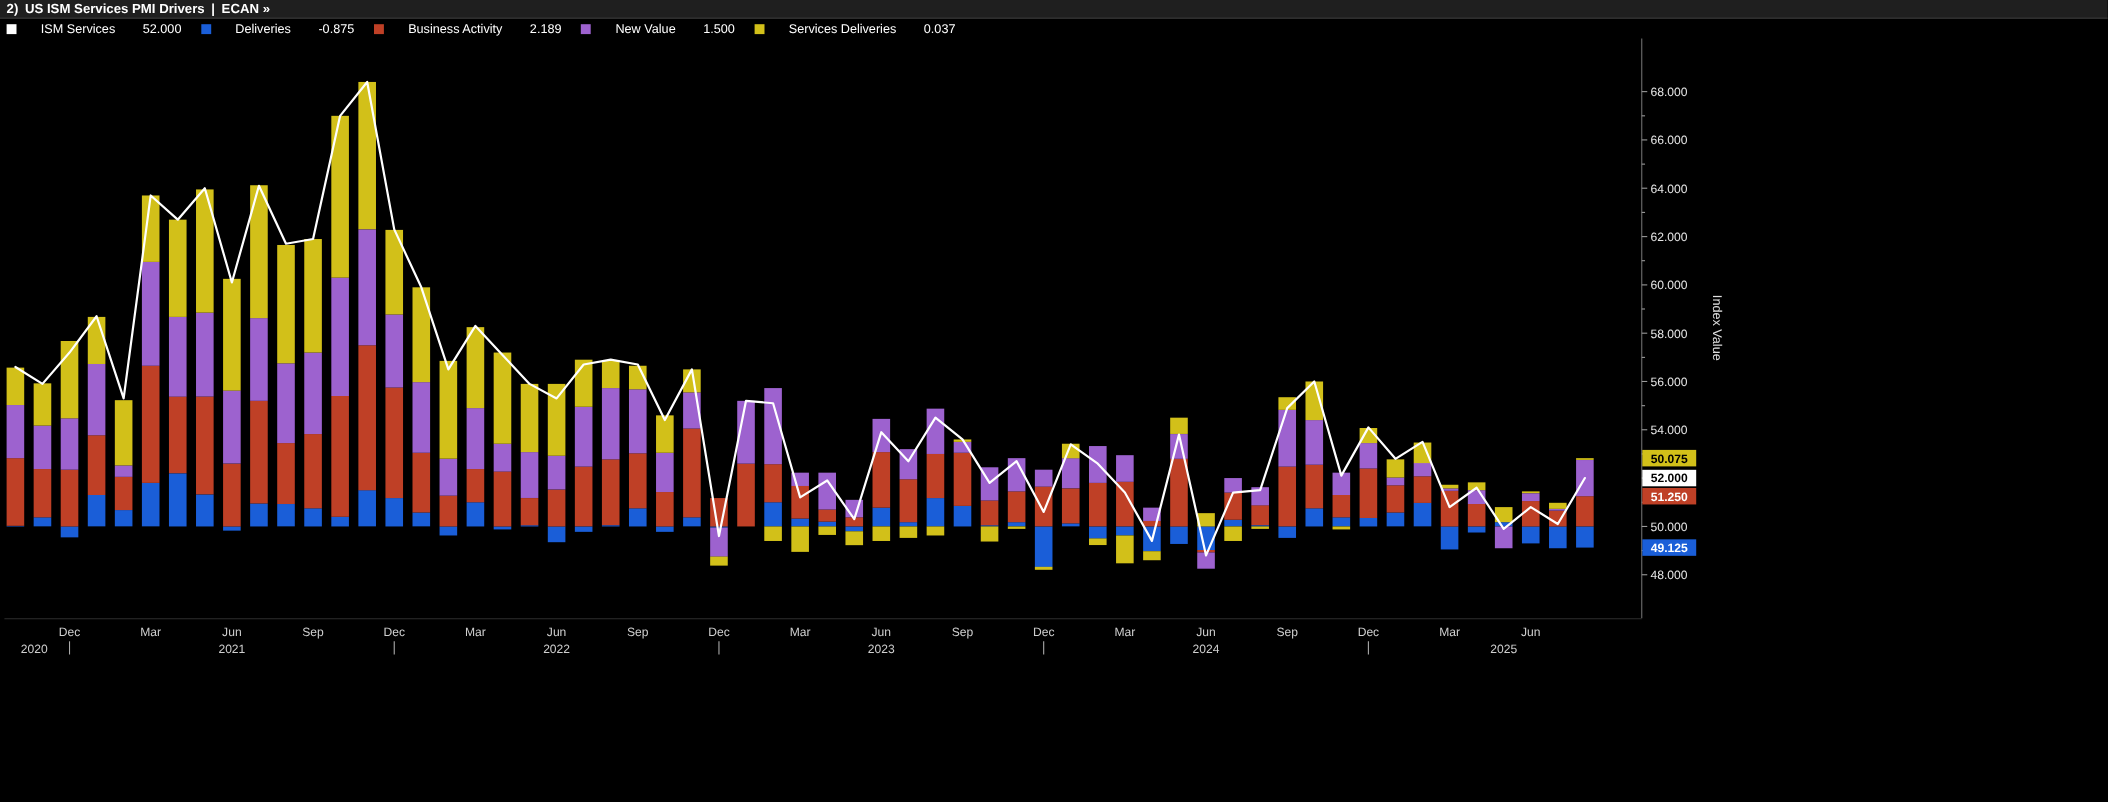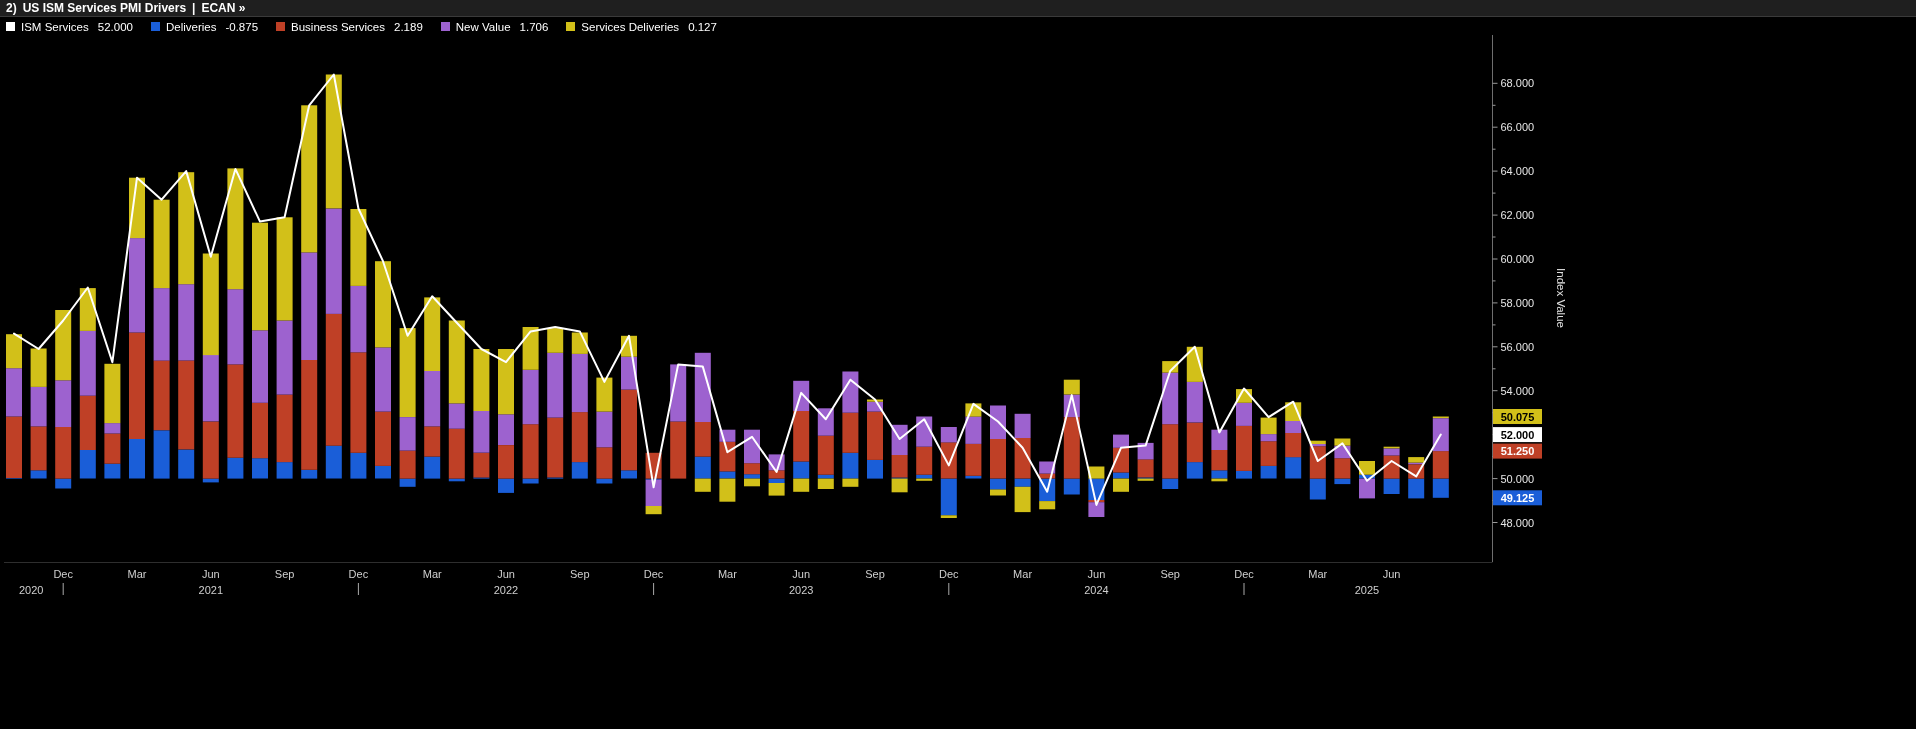--- a/index.html
+++ b/index.html
@@ -3,21 +3,21 @@
 <meta charset="utf-8">
 <style>
   html,body{margin:0;padding:0;background:#000;}
   body{width:1916px;height:729px;overflow:hidden;font-family:"Liberation Sans","DejaVu Sans",sans-serif;}
   .screen{position:relative;width:1916px;height:729px;background:#000;}
   .titlebar{position:absolute;top:0;left:0;width:100%;height:17px;background:#1f1f1f;
             border-bottom:1px solid #3a3a3a;display:flex;align-items:center;gap:6px;
             padding-left:6px;box-sizing:border-box;color:#fff;font-size:12px;font-weight:bold;}
   .legend{position:absolute;top:18px;left:0;width:1500px;height:17px;display:flex;align-items:center;
           gap:18px;padding-left:6px;font-size:11.5px;color:#fff;}
-  .legend-item{display:flex;align-items:center;gap:6px;cursor:default;}
+  .legend-item{display:flex;align-items:center;gap:22px;cursor:default;}
   .swatch{width:9px;height:9px;display:inline-block;flex:0 0 auto;}
   .lval{margin-left:3px;}
   #chart-svg{position:absolute;top:0;left:0;}
   #chart-svg text{font-family:"Liberation Sans","DejaVu Sans",sans-serif;}
 </style>
 </head>
 <body>
 
 <div class="screen">
 
@@ -34,32 +34,32 @@
       <span class="lname">ISM Services</span>
       <span class="lval">52.000</span>
     </div>
     <div class="legend-item">
       <span class="swatch" style="background: rgb(26, 94, 216);"></span>
       <span class="lname">Deliveries</span>
       <span class="lval">-0.875</span>
     </div>
     <div class="legend-item">
       <span class="swatch" style="background: rgb(191, 64, 38);"></span>
-      <span class="lname">Business Services</span>
+      <span class="lname">Business Activity</span>
       <span class="lval">2.189</span>
     </div>
     <div class="legend-item">
       <span class="swatch" style="background: rgb(157, 98, 207);"></span>
       <span class="lname">New Value</span>
-      <span class="lval">1.706</span>
+      <span class="lval">1.500</span>
     </div>
     <div class="legend-item">
       <span class="swatch" style="background: rgb(210, 192, 25);"></span>
       <span class="lname">Services Deliveries</span>
-      <span class="lval">0.127</span>
+      <span class="lval">0.037</span>
     </div>
   </div>
 
   <svg id="chart-svg" width="1916" height="729">
       <rect x="6.0" y="478.0" width="16" height="0.6" fill="#1a5ed8"></rect>
       <rect x="6.0" y="416.5" width="16" height="61.5" fill="#bf4026"></rect>
       <rect x="6.0" y="368.2" width="16" height="48.3" fill="#9d62cf"></rect>
       <rect x="6.0" y="334.2" width="16" height="34.0" fill="#d2c019"></rect>
       <rect x="30.6" y="470.3" width="16" height="8.2" fill="#1a5ed8"></rect>
       <rect x="30.6" y="426.4" width="16" height="43.9" fill="#bf4026"></rect>

